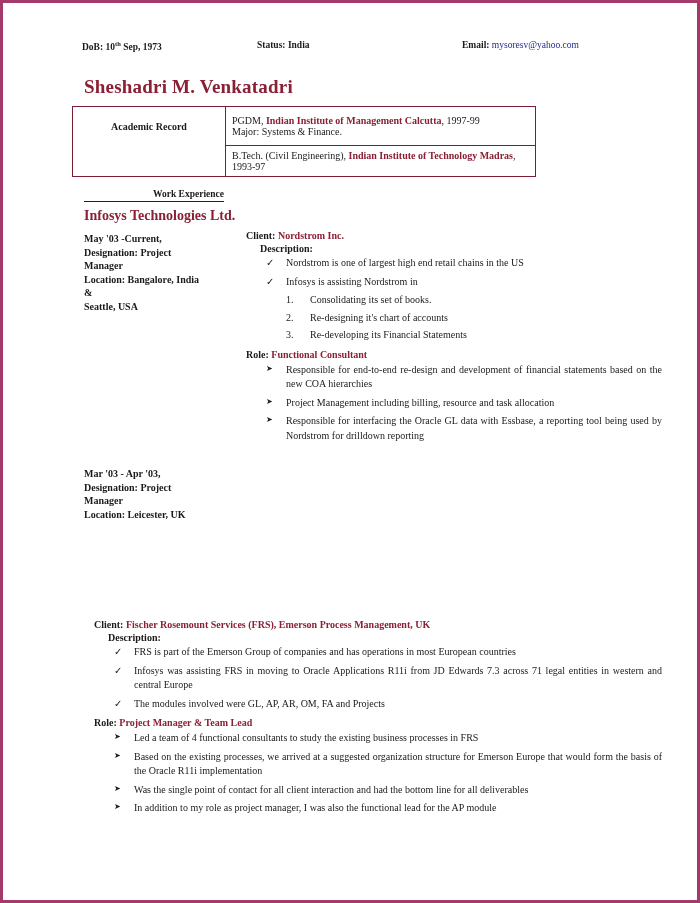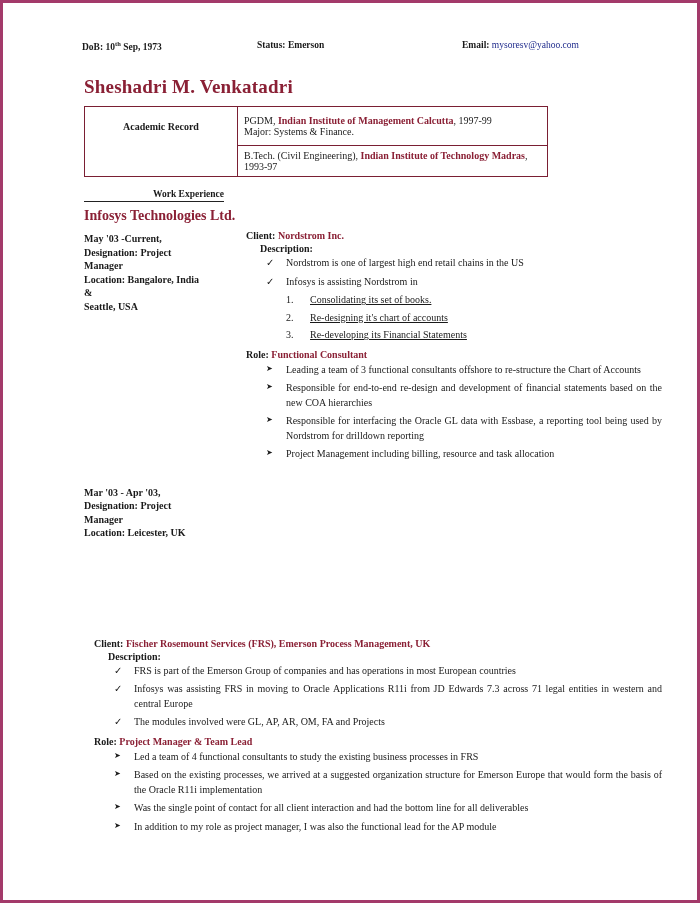--- a/index.html
+++ b/index.html
@@ -53,21 +53,21 @@
   .name {
     color: #8a2035;
     font-size: 19px;
     font-weight: bold;
     margin: 24px 0 8px 44px;
     letter-spacing: 0.2px;
   }
 
   
   .acad-table {
-    margin-left: 44px;
+    margin-left: 32px;
     width: 464px;
     border-collapse: collapse;
     table-layout: fixed;
   }
   .acad-table td {
     border: 1px solid #7a1f33;
     padding: 4px 6px;
     vertical-align: middle;
     font-size: 10px;
   }
@@ -153,21 +153,20 @@
     position: absolute;
     left: 2px;
     top: 0;
     font-size: 8px;
   }
   ol.num {
     margin: 3px 0 3px 40px;
     padding: 0;
     list-style: none;
     counter-reset: nn;
-    text-decoration: underline;
   }
   ol.num > li {
     position: relative;
     padding-left: 24px;
     margin-bottom: 3px;
     counter-increment: nn;
     line-height: 1.45;
   }
   ol.num > li::before {
     content: counter(nn) ".";
@@ -183,21 +182,21 @@
 <div class="page">
   <div class="page-inner">
 
     <div class="header-row">
       <div class="h-dob">
         <span>DoB:</span>
         <span>10</span><sup>th</sup><span> Sep, 1973</span>
       </div>
       <div class="h-status">
         <span>Status:</span>
-        <span>Emerson</span>
+        <span>India</span>
       </div>
       <div class="h-email">
         <span>Email:</span>
         <span class="email-val">mysoresv@yahoo.com</span>
       </div>
     </div>
 
     <div class="name">Sheshadri M. Venkatadri</div>
 
     <table class="acad-table">
@@ -241,24 +240,23 @@
         </ul>
         <ol class="num">
           <li>Consolidating its set of books.</li>
           <li>Re-designing it's chart of accounts</li>
           <li>Re-developing its Financial Statements</li>
         </ol>
         <div class="role-line">
           <span>Role: </span><span class="role-val">Functional Consultant</span>
         </div>
         <ul class="arrow">
-          <li>Leading a team of 3 functional consultants offshore to re-structure the Chart of Accounts</li>
           <li>Responsible for end-to-end re-design and development of financial statements based on the new COA hierarchies</li>
+          <li>Project Management including billing, resource and task allocation</li>
           <li>Responsible for interfacing the Oracle GL data with Essbase, a reporting tool being used by Nordstrom for drilldown reporting</li>
-          <li>Project Management including billing, resource and task allocation</li>
         </ul>
       </div>
     </div>
 
     <div class="job job2">
       <div class="job-left">
         <div>Mar '03 - Apr '03,</div>
         <div>Designation: Project</div>
         <div>Manager</div>
         <div>Location: Leicester, UK</div>

